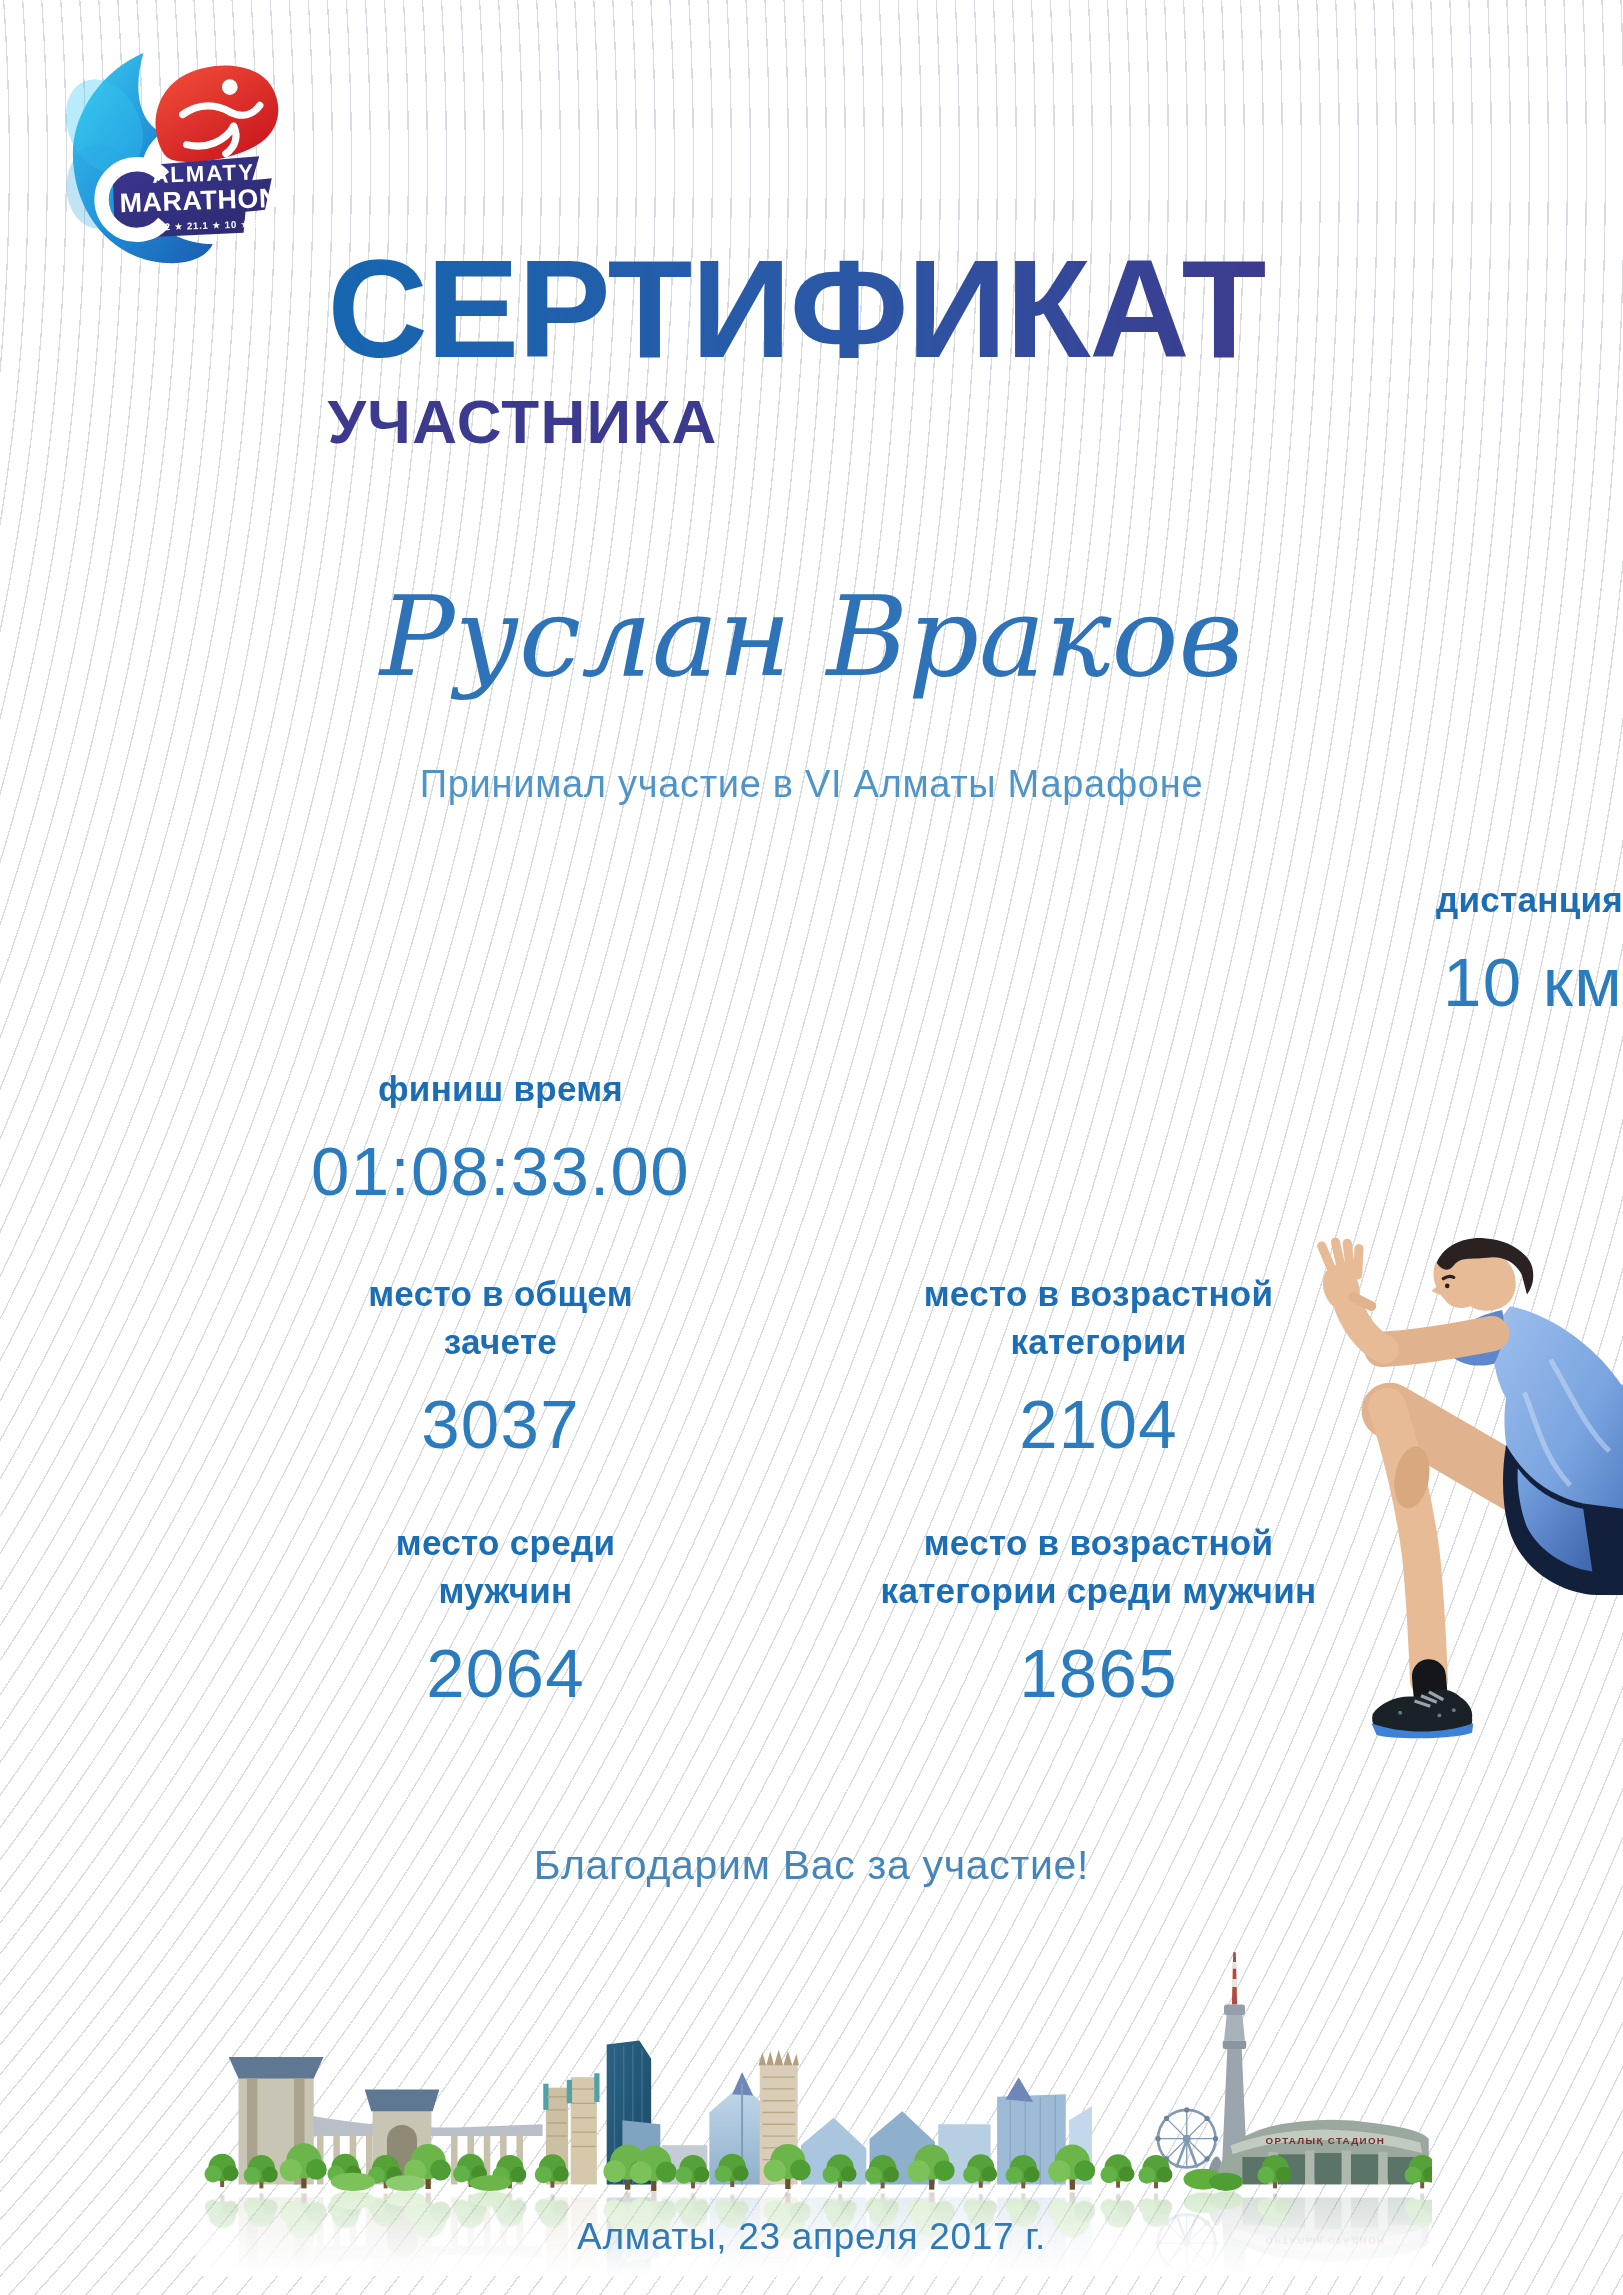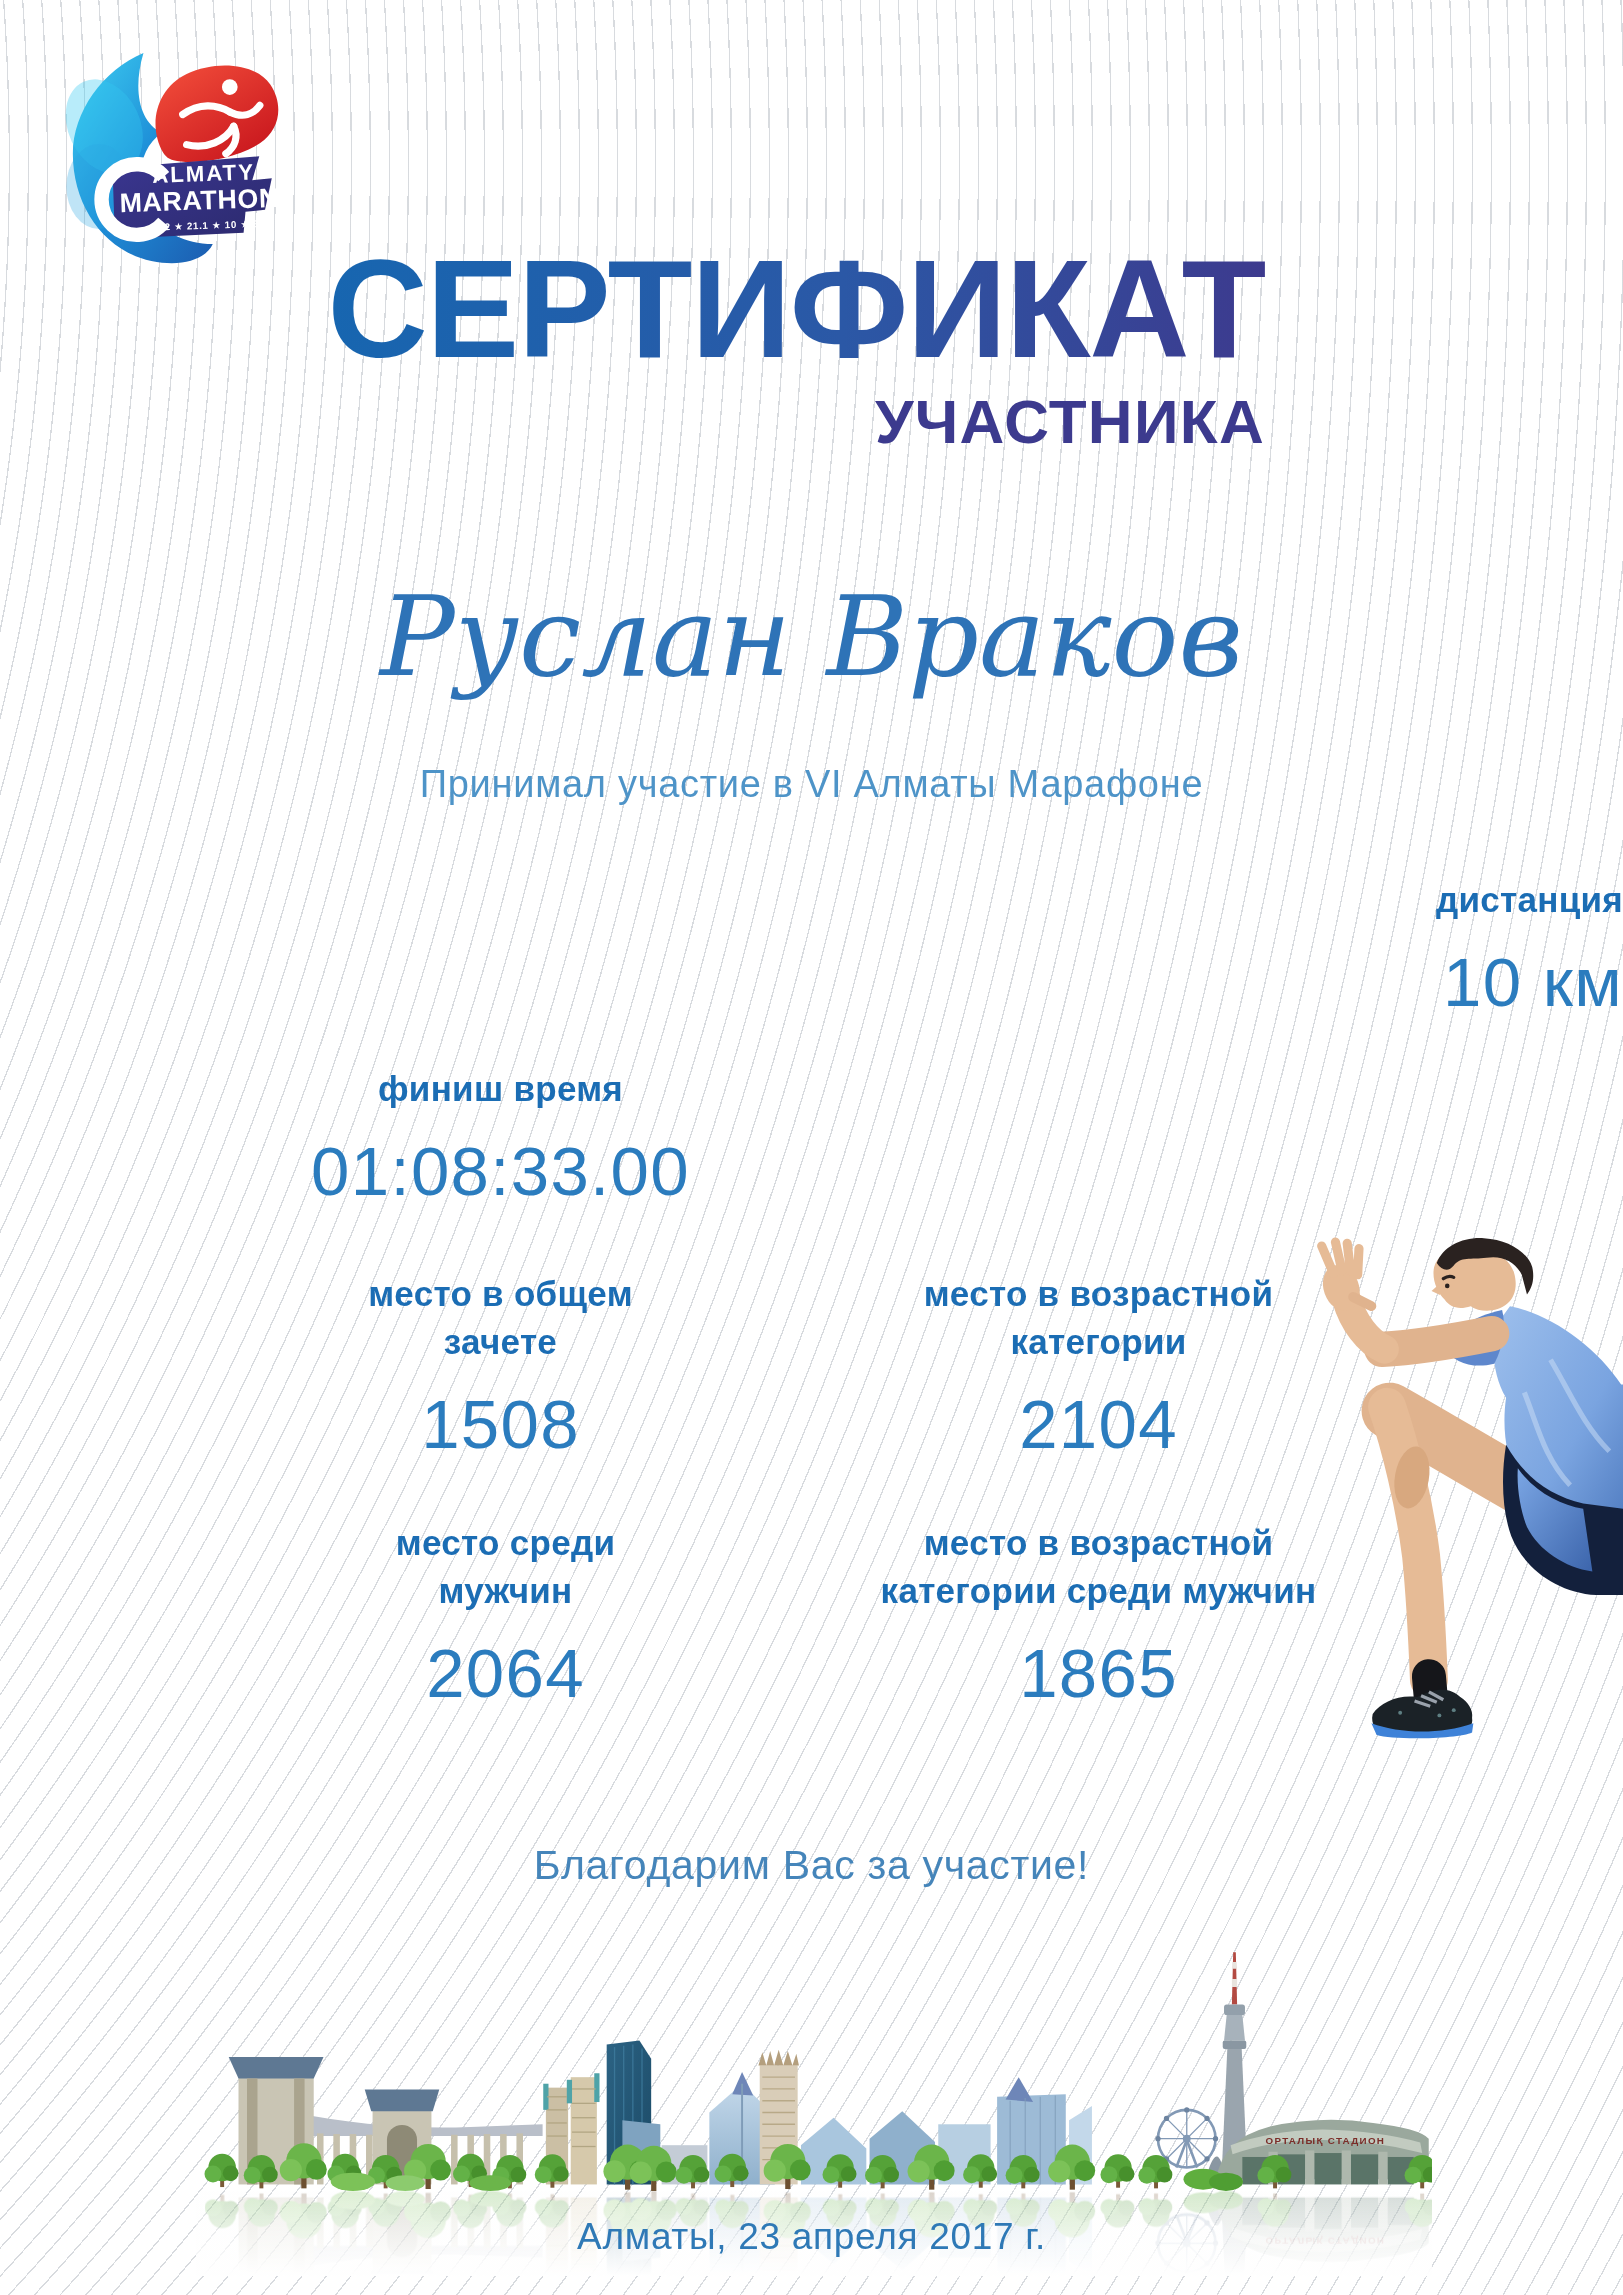--- a/index.html
+++ b/index.html
@@ -8,21 +8,21 @@
     background:#ffffff; font-family:"Liberation Sans","DejaVu Sans",sans-serif;
   }
   
   .bg-arcs{
     position:absolute; inset:0; z-index:0;
     background-image:repeating-radial-gradient(circle at -2289px 163px,
       rgba(125,135,148,0) 0px, rgba(125,135,148,0) 17.7px,
       rgba(125,135,148,0.30) 17.7px, rgba(125,135,148,0.30) 19px);
   }
   .logo{position:absolute; left:65px; top:46px; width:255px; height:226px; z-index:2;}
-  .title-block{position:absolute; top:243px; right:358px; text-align:right; z-index:2;}
+  .title-block{position:absolute; top:243px; right:358px; text-align:left; z-index:2;}
   .title-block h1{
     margin:0; font-size:139px; line-height:0.95; font-weight:bold; letter-spacing:-1.3px;
     background:linear-gradient(90deg,#1766b0 0%,#2b58a6 55%,#3d3a8e 100%);
     -webkit-background-clip:text; background-clip:text; color:transparent;
   }
   .subtitle{margin-top:10.5px; font-size:62px; font-weight:bold; letter-spacing:1.3px; color:#3c3a8e;}
   .name{
     position:absolute; top:572px; left:0; width:100%; text-align:center; z-index:2;
     font-family:"DejaVu Serif","Liberation Serif",serif; font-style:italic;
     font-size:111px; color:#2e73b7;
@@ -116,21 +116,21 @@
     <div class="stat-value">10 км</div>
   </section>
 
   <div class="cell" id="c1">
     <div class="stat-label">финиш время</div>
     <div class="stat-value">01:08:33.00</div>
   </div>
   <div class="cell" id="c3">
     <div class="stat-label">место в общем
 зачете</div>
-    <div class="stat-value">1508</div>
+    <div class="stat-value">3037</div>
   </div>
   <div class="cell" id="c4">
     <div class="stat-label">место в возрастной
 категории</div>
     <div class="stat-value">2104</div>
   </div>
   <div class="cell" id="c5">
     <div class="stat-label">место среди
 мужчин</div>
     <div class="stat-value">2064</div>

